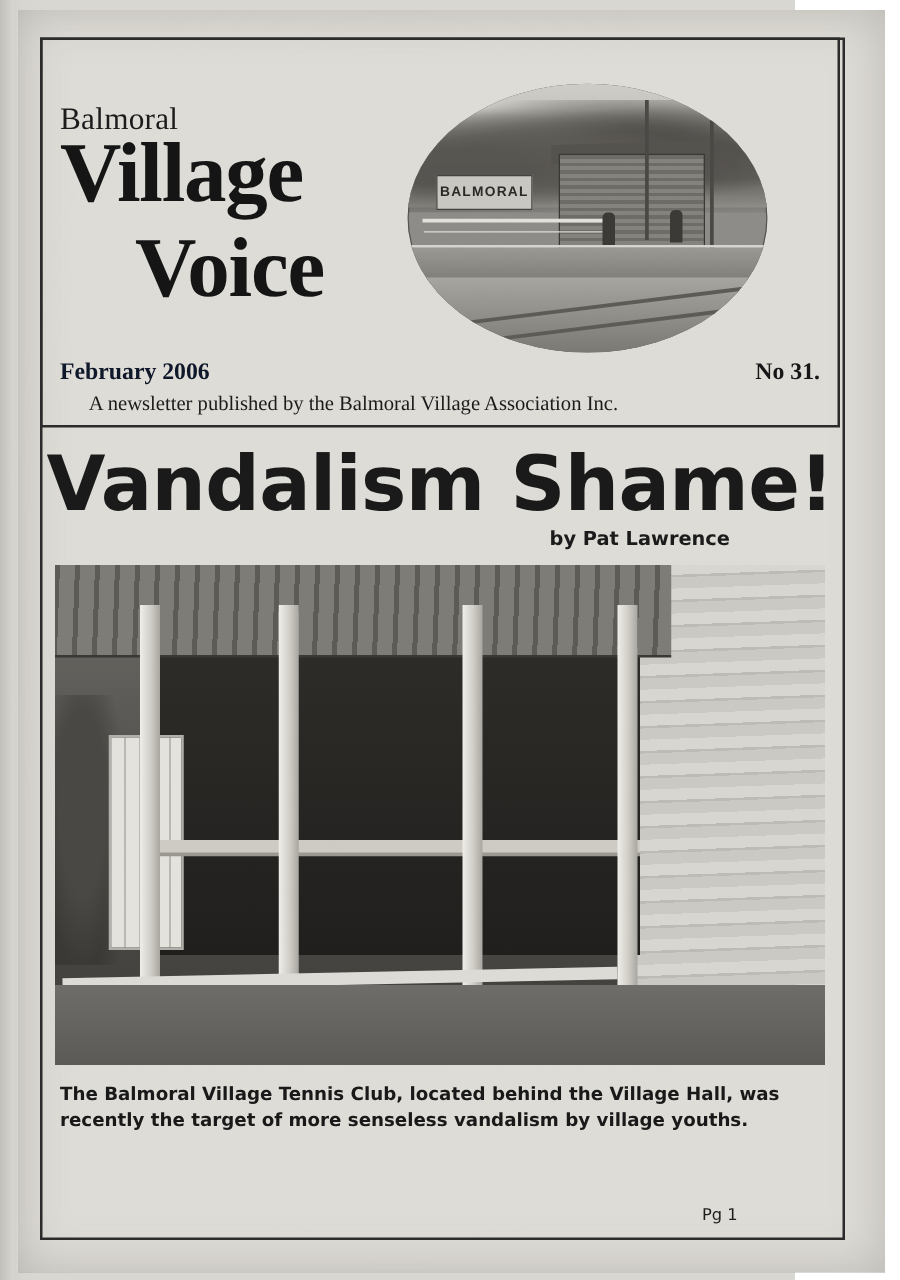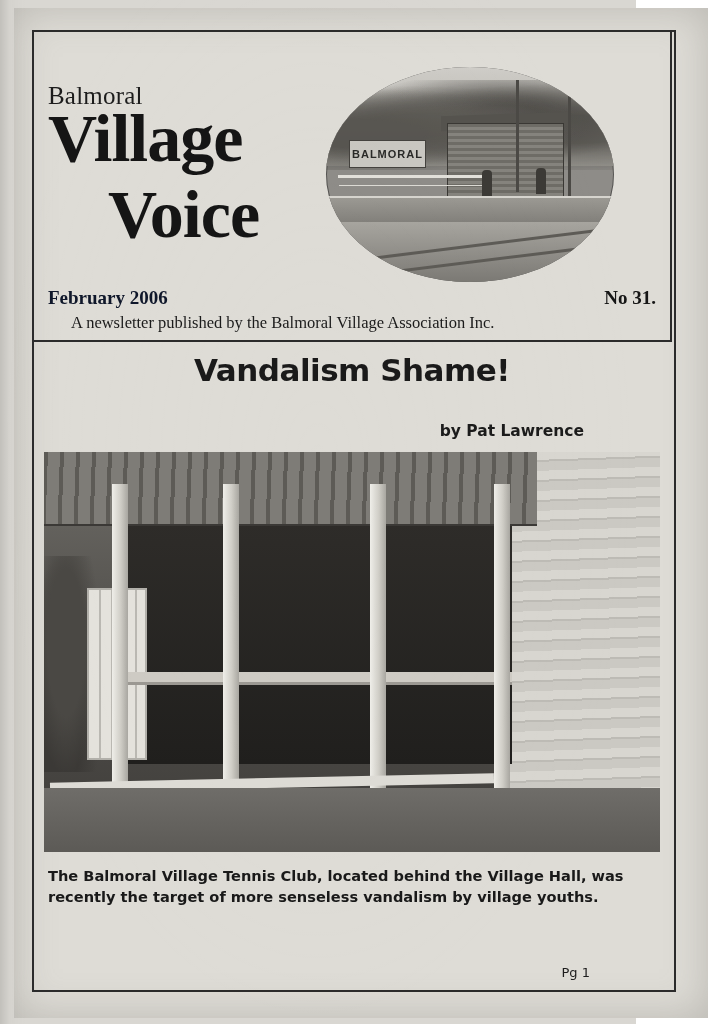--- a/index.html
+++ b/index.html
@@ -193,21 +193,21 @@
 
   
   .headline {
     position: absolute;
     left: 32px;
     top: 352px;
     width: 640px;
     text-align: center;
     font-family: "DejaVu Sans", sans-serif;
     font-weight: bold;
-    font-size: 31px;
+    font-size: 61px;
     letter-spacing: -.5px;
     color: #1a1a1a;
   }
   .byline {
     position: absolute;
     right: 52px;
     top: 422px;
     font-family: "DejaVu Sans", sans-serif;
     font-weight: bold;
     font-size: 15.5px;

